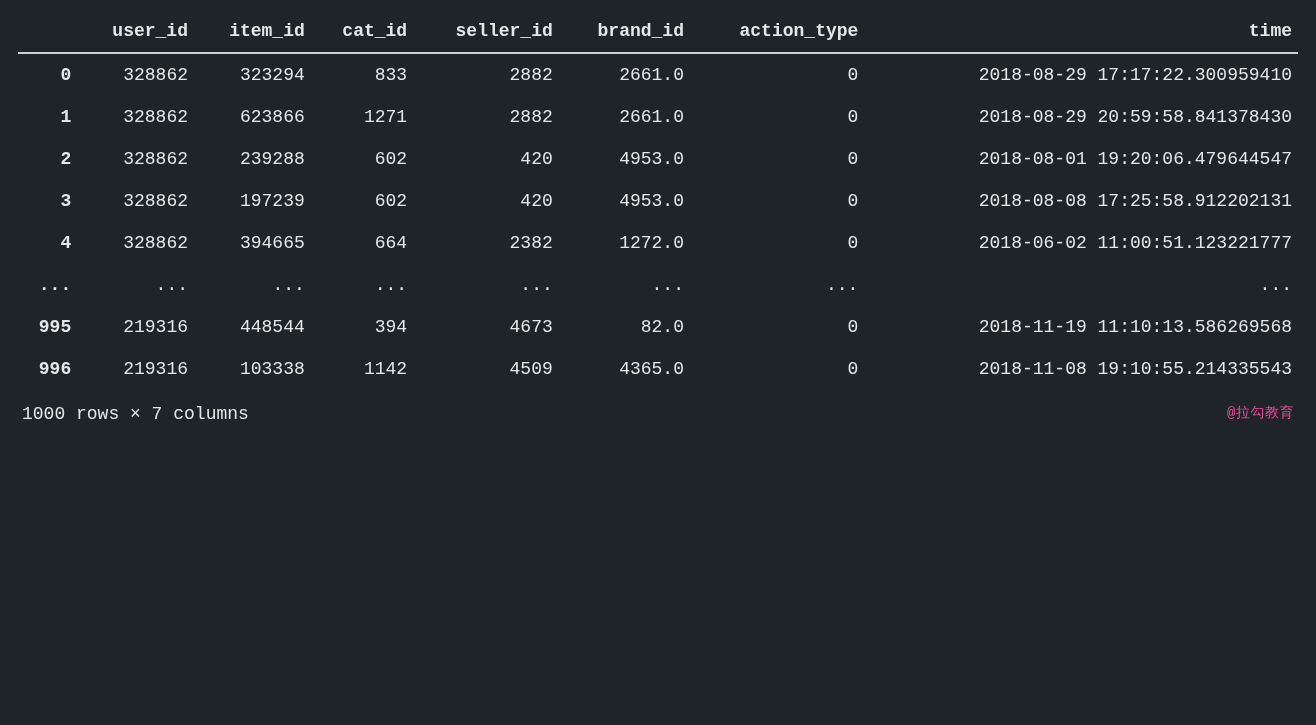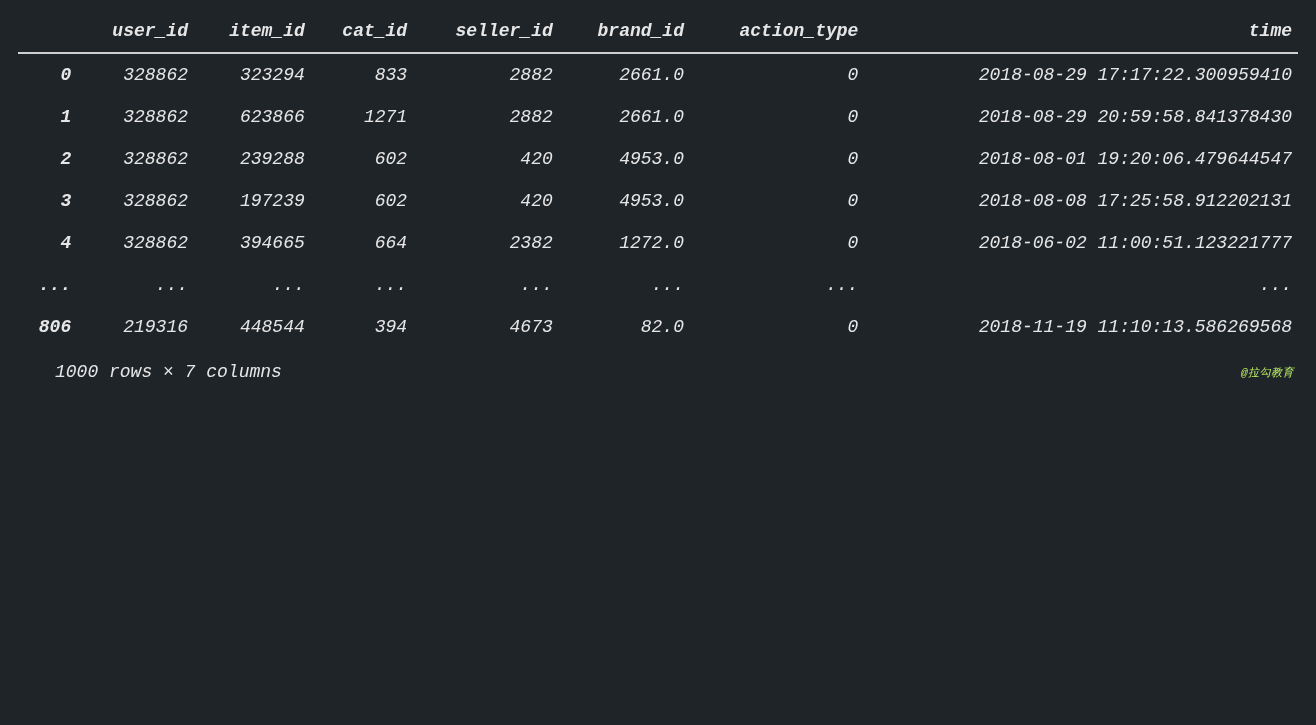--- a/index.html
+++ b/index.html
@@ -8,21 +8,20 @@
     background: #1f2429;
     color: #e6e6e6;
     font-family: "SFMono-Regular", Consolas, "Liberation Mono", Menlo, monospace;
     font-size: 18px;
     width: 1316px;
     height: 725px;
     overflow: hidden;
   }
   .wrap {
     padding: 10px 18px 12px 18px;
-    font-style: italic;
   }
   table {
     border-collapse: collapse;
     width: 100%;
   }
   th, td {
     text-align: right;
     padding: 11px 6px;
     white-space: nowrap;
     font-weight: normal;
@@ -34,26 +33,25 @@
   tbody td.idx {
     font-weight: 700;
   }
   thead th.idx {
     font-weight: 700;
   }
   .footer-line {
     padding: 14px 4px 4px 4px;
     display: flex;
     justify-content: space-between;
-    align-items: center;
-    margin-left: 33px;
+    align-items: flex-start;
   }
   .watermark {
-    color: #bef264;
-    font-size: 11px;
+    color: #ec4899;
+    font-size: 14px;
     letter-spacing: 0.5px;
   }
 </style>
 </head>
 <body>
 
 <div class="wrap">
   <table>
     <thead>
       <tr>
@@ -122,28 +120,38 @@
           <td class="idx">...</td>
           <td>...</td>
           <td>...</td>
           <td>...</td>
           <td>...</td>
           <td>...</td>
           <td>...</td>
           <td>...</td>
         </tr>
         <tr>
-          <td class="idx">806</td>
+          <td class="idx">995</td>
           <td>219316</td>
           <td>448544</td>
           <td>394</td>
           <td>4673</td>
           <td>82.0</td>
           <td>0</td>
           <td>2018-11-19 11:10:13.586269568</td>
+        </tr>
+        <tr>
+          <td class="idx">996</td>
+          <td>219316</td>
+          <td>103338</td>
+          <td>1142</td>
+          <td>4509</td>
+          <td>4365.0</td>
+          <td>0</td>
+          <td>2018-11-08 19:10:55.214335543</td>
         </tr>
       </tbody>
   </table>
 
   <div class="footer-line">
     <span>1000 rows × 7 columns</span>
     <span class="watermark">@拉勾教育</span>
   </div>
 </div>
 

